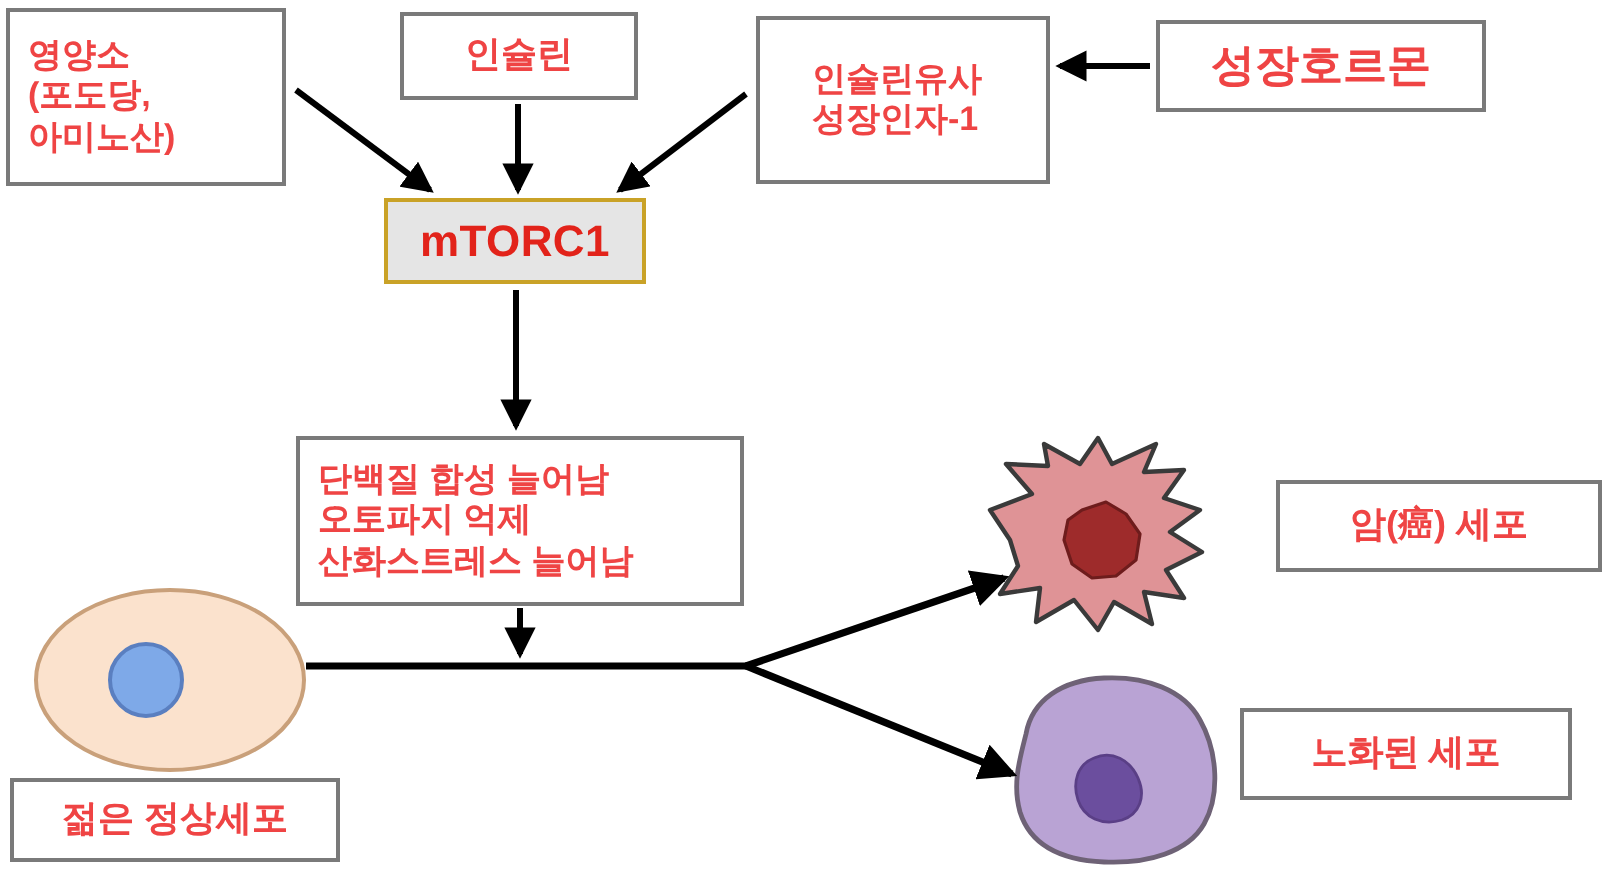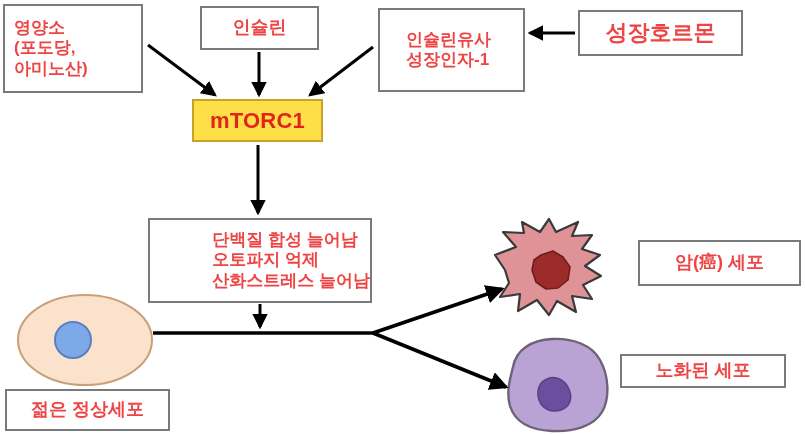--- a/index.html
+++ b/index.html
@@ -52,44 +52,44 @@
     font-size: 17px;
   }
   
   #box-gh {
     left: 578px; top: 10px; width: 165px; height: 46px;
     font-size: 22px;
   }
   
   #box-mtorc1 {
     left: 192px; top: 99px; width: 131px; height: 43px;
-    background: #fde047;
+    background: #e5e5e5;
     border: 2px solid #C9A227;
     justify-content: center;
     color: #E2231A;
     font-size: 22px;
     font-weight: bold;
     letter-spacing: 0.2px;
   }
   
   #box-effects {
     left: 148px; top: 218px; width: 224px; height: 85px;
     padding-left: 9px;
     font-size: 17px;
-    justify-content: flex-end;
   }
   
   #box-cancer-label {
     left: 638px; top: 240px; width: 163px; height: 46px;
     font-size: 18px;
   }
   
   #box-senescent-label {
-    left: 620px; top: 354px; width: 166px; height: 34px;
-    font-size: 18px;
+    left: 620px; top: 354px; width: 166px; height: 46px;
+    font-size: 18px;
+    font-family: Liberation Serif, serif;
   }
   
   #box-normal-label {
     left: 5px; top: 389px; width: 165px; height: 42px;
     font-size: 18px;
   }
 
   
   #arrows, #cells {
     position: absolute;

